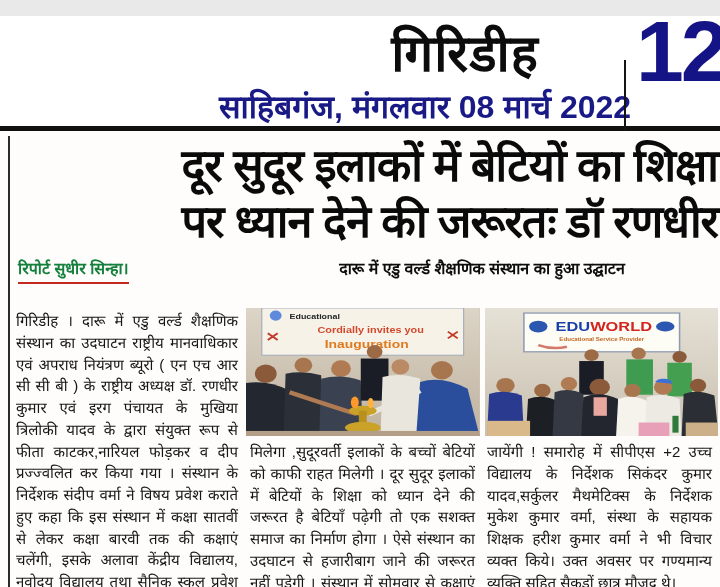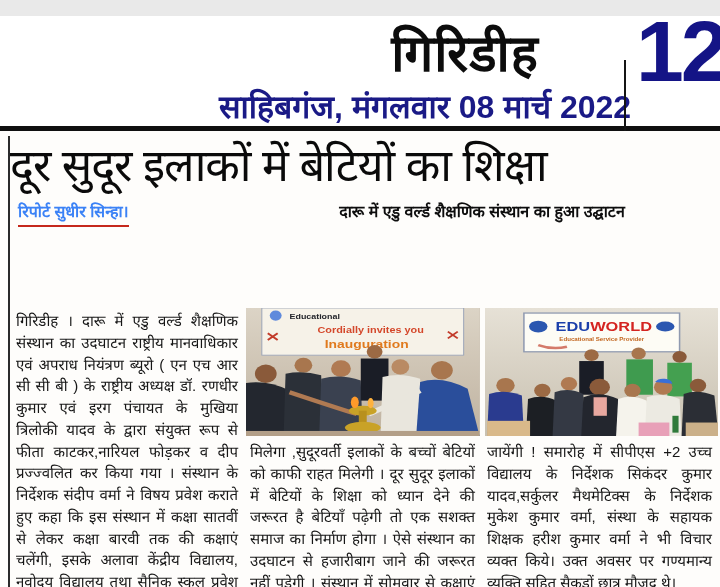--- a/index.html
+++ b/index.html
@@ -13,25 +13,25 @@
   .masthead-city{position:absolute;left:215px;top:0px;width:500px;text-align:center;
     font-family:"Liberation Serif", serif;font-size:51px;font-weight:bold;color:#0c0c0c;letter-spacing:1px;}
   .masthead-dateline{position:absolute;left:215px;top:68px;width:420px;text-align:center;
     font-size:32px;font-weight:bold;color:#1a1a86;}
   .masthead-divider{position:absolute;left:624px;top:44px;width:2px;height:71px;background:#151515;}
   .masthead-pagenum{position:absolute;left:636px;top:-14px;width:84px;text-align:center;
     font-size:86px;font-weight:bold;color:#141486;letter-spacing:-3px;}
   
   .article{position:absolute;left:8px;top:120px;width:710px;height:463px;
     border-left:2px solid #2b2b2b;border-bottom:2px solid #4a4a4a;box-sizing:border-box;background:#fefdfb;}
-  .headline{width:100%;text-align:left;font-weight:400;color:#0a0a0a;
+  .headline{width:100%;text-align:right;font-weight:700;color:#0a0a0a;
     font-size:45px;line-height:1.25;letter-spacing:-1px;padding-top:2px;}
   .headline .hl-line{display:block;white-space:nowrap;}
   .byline-row{position:relative;height:52px;}
-  .reporter{position:absolute;left:8px;top:6px;font-size:16px;font-weight:bold;color:#3b82f6;
+  .reporter{position:absolute;left:8px;top:6px;font-size:16px;font-weight:bold;color:#15803d;
     border-bottom:2px solid #c5281c;padding-bottom:3px;}
   .subheadline{position:absolute;left:238px;top:6px;width:468px;text-align:center;
     font-size:16px;font-weight:bold;color:#0d0d0d;white-space:nowrap;}
   
   .content{position:absolute;left:0;top:172px;width:708px;height:289px;display:flex;}
   .body-text{font-size:15px;line-height:1.45;text-align:justify;color:#161616;}
   .col-left{width:234px;padding:2px 6px 0 6px;box-sizing:border-box;}
   .right-wrap{flex:1;display:flex;flex-direction:column;}
   .photos{display:flex;gap:5px;height:128px;padding-left:2px;}
   .photo{flex:1;position:relative;overflow:hidden;background:#cfc6b8;}
@@ -48,20 +48,21 @@
     <div class="masthead-city">गिरिडीह</div>
     <div class="masthead-dateline">साहिबगंज, मंगलवार 08 मार्च 2022</div>
     <div class="masthead-divider"></div>
     <div class="masthead-pagenum">12</div>
   </div>
 
   <div class="article">
 
     <div class="headline">
       <span class="hl-line">दूर सुदूर इलाकों में बेटियों का शिक्षा</span>
+      <span class="hl-line">पर ध्यान देने की जरूरतः डॉ रणधीर</span>
     </div>
 
     <div class="byline-row">
       <span class="reporter">रिपोर्ट सुधीर सिन्हा।</span>
       <span class="subheadline">दारू में एडु वर्ल्ड शैक्षणिक संस्थान का हुआ उद्घाटन</span>
     </div>
 
     <div class="content">
 
       <div class="col-left body-text lede-col">

